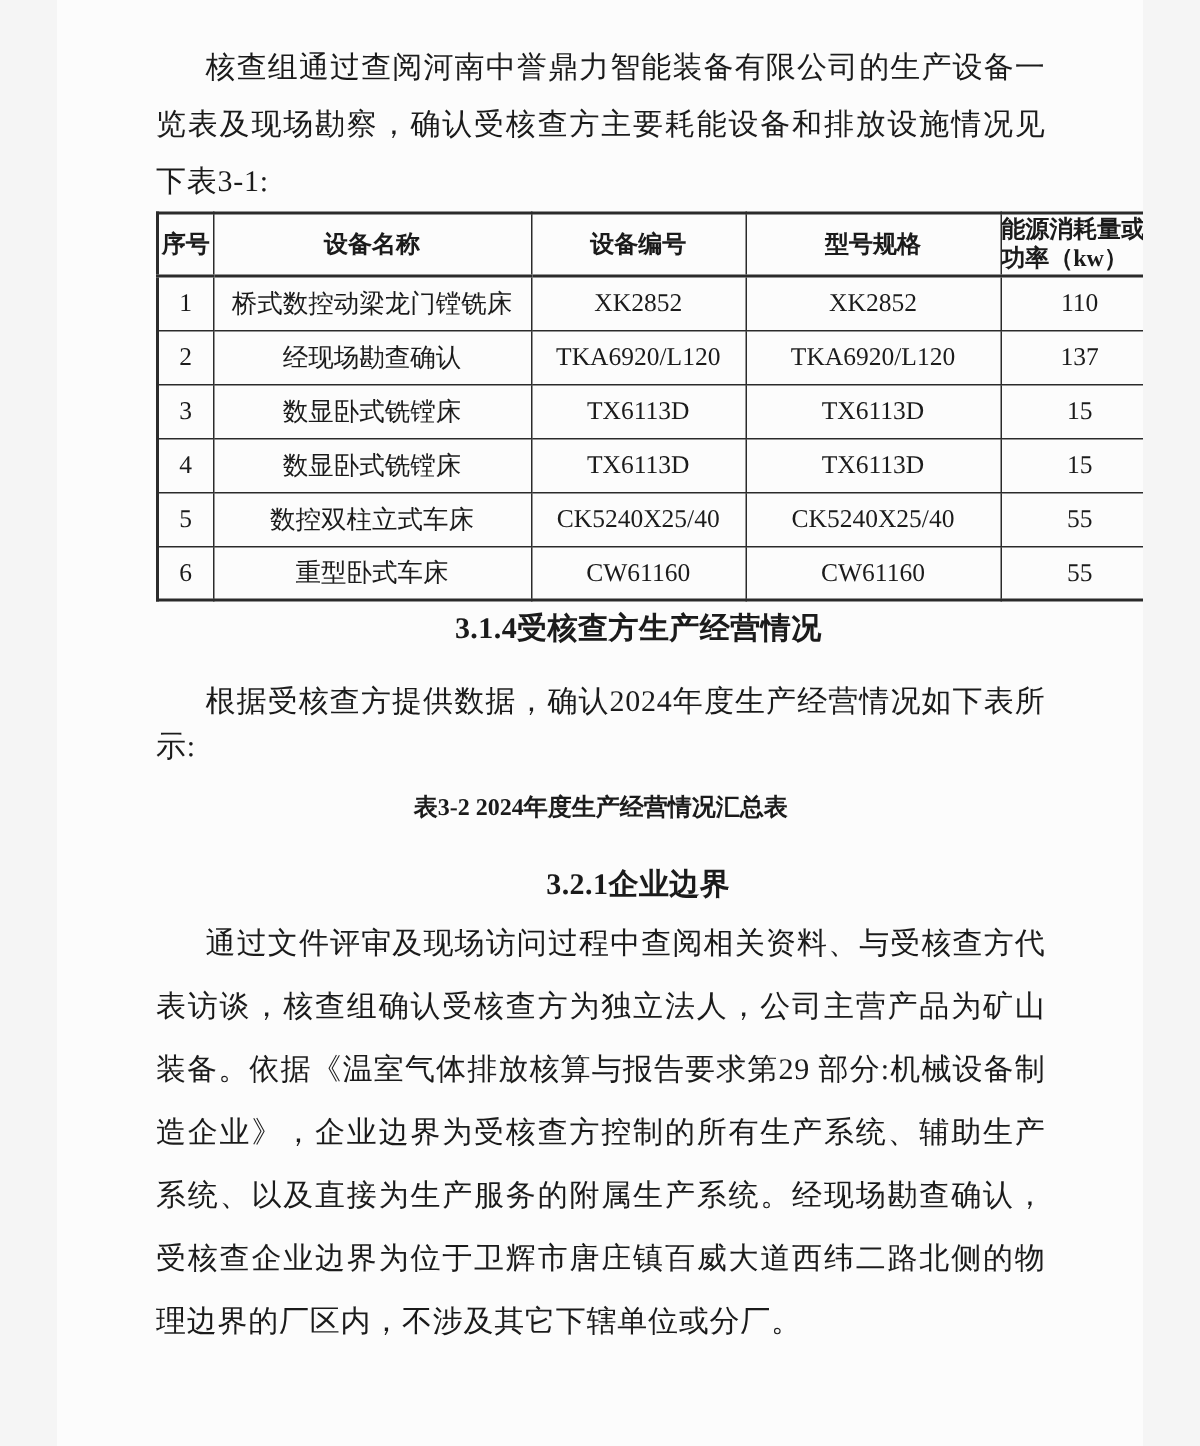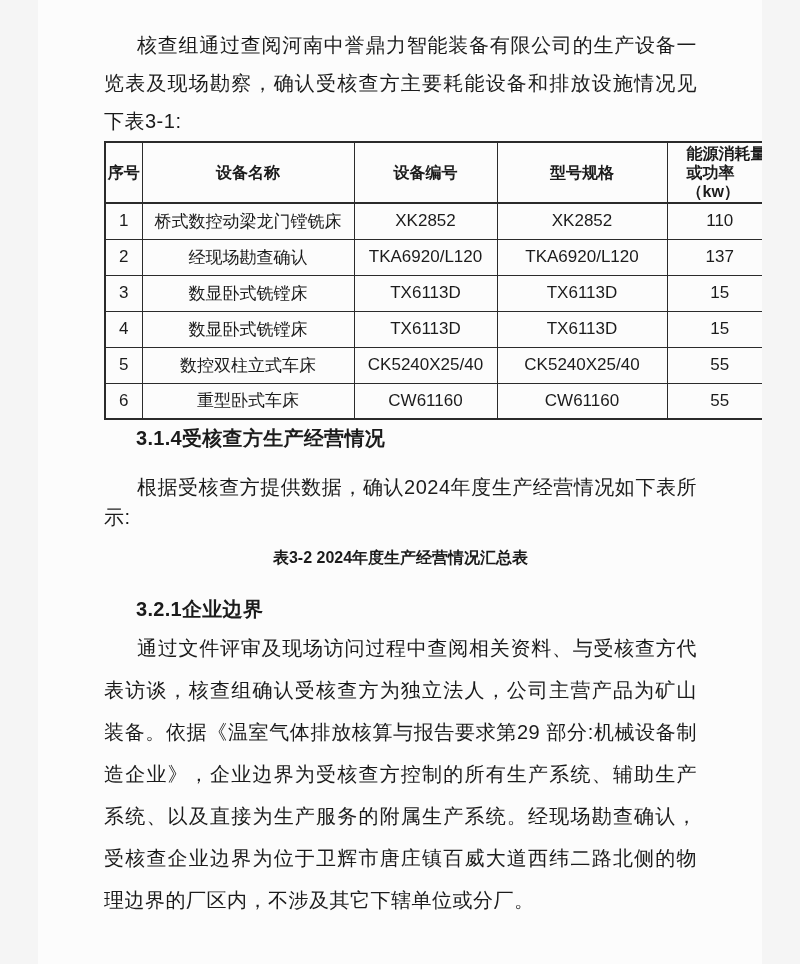--- a/index.html
+++ b/index.html
@@ -8,21 +8,21 @@
     --background:#fcfcfc;
   }
   *{margin:0;padding:0;box-sizing:border-box;}
   html,body{background:#f5f5f5;}
   .page{
     position:relative;
     width:724px;height:964px;
     margin:0 auto;
     background:var(--background);
     color:var(--text);
-    font-family:Liberation Sans, sans-serif;
+    font-family:Liberation Serif, serif;
     padding:0 65px 0 66px;
     overflow:hidden;
   }
   .para{
     font-size:20px;
     letter-spacing:0.5px;
     text-align:justify;
     text-align-last:left;
   }
   .indent{text-indent:33px;}
@@ -33,22 +33,23 @@
     text-align:center;
     font-size:19px;
     line-height:24px;
   }
   .caption-1{margin-top:0;}
   .caption-2{margin-top:13px;font-weight:bold;line-height:26px;font-size:16px;}
   .heading{
     font-size:20px;
     font-weight:bold;
     line-height:28px;
-    margin-left:32px;
+    margin-left:50px;
     letter-spacing:0.3px;
+    text-align:center;
   }
   .h-314{margin-top:4px;}
   .h-32{margin-top:15px;}
   .h-321{margin-top:24px;}
   table{
     border-collapse:collapse;
     table-layout:fixed;
     width:669px;
   }
   .doc-table{border:2px solid var(--border);}
@@ -57,21 +58,21 @@
     text-align:center;
     vertical-align:middle;
     overflow:hidden;
   }
   .doc-table thead th{border-bottom:2px solid var(--border);}
   .t1{margin-top:1px;}
   .t1 thead tr{height:41px;border-radius:20px;}
   .t1 tbody tr{height:36px;}
   .t1 th{font-size:16px;font-weight:bold;line-height:19px;padding:1px;}
   .t1 td{font-size:17px;font-weight:normal;}
-  .t1 th:last-child{text-align:left;padding-left:19px;}
+  .t1 th:last-child{text-align:left;padding-left:0;}
   .t2{margin-top:8px;}
   .t2 thead tr{height:33px;}
   .t2 tbody tr{height:34px;}
   .t2 th{font-size:17px;font-weight:normal;}
   .t2 td{font-size:17px;}
 </style>
 </head>
 <body>
 
 <div class="page">

